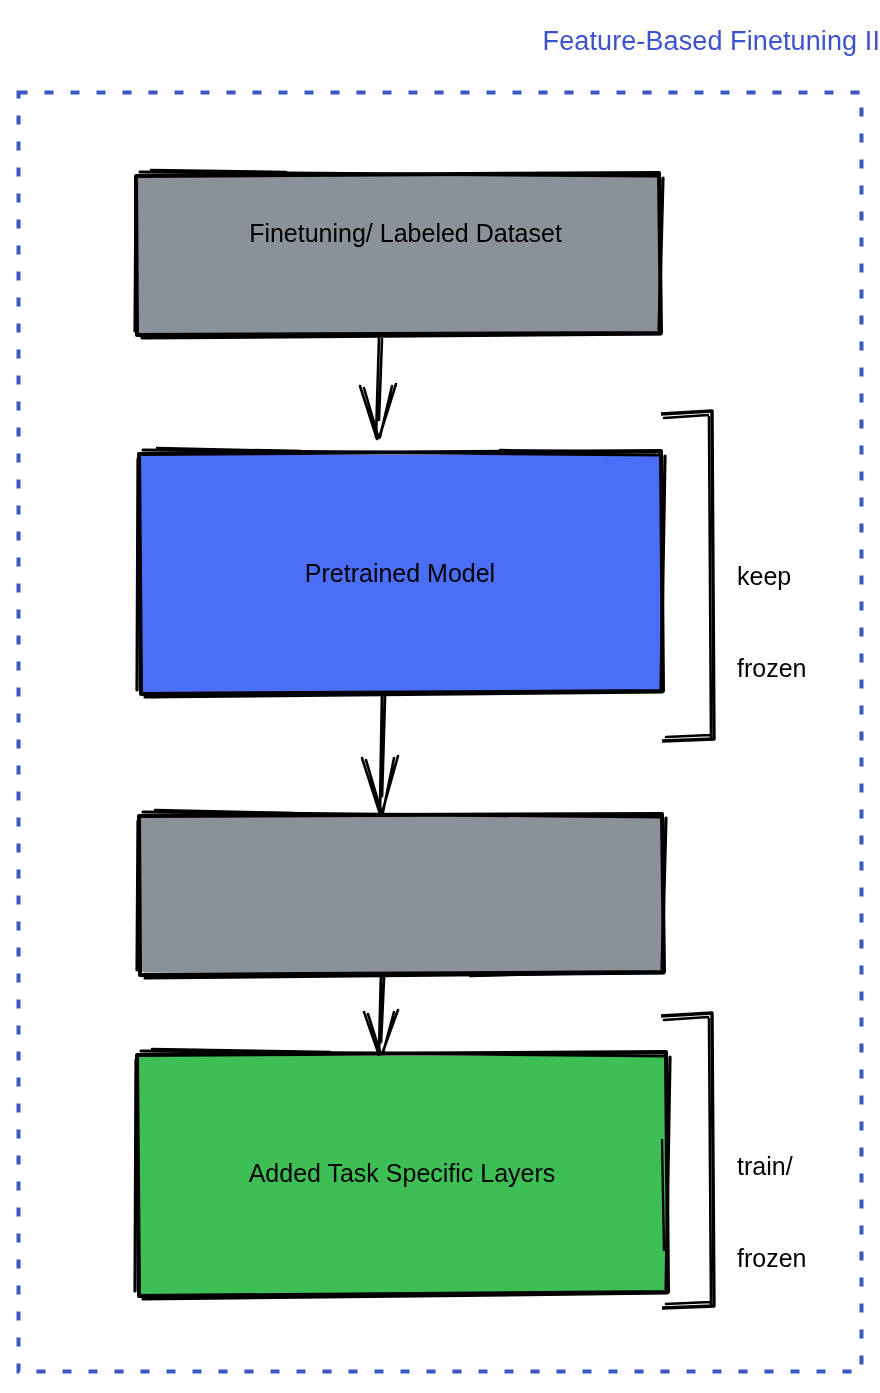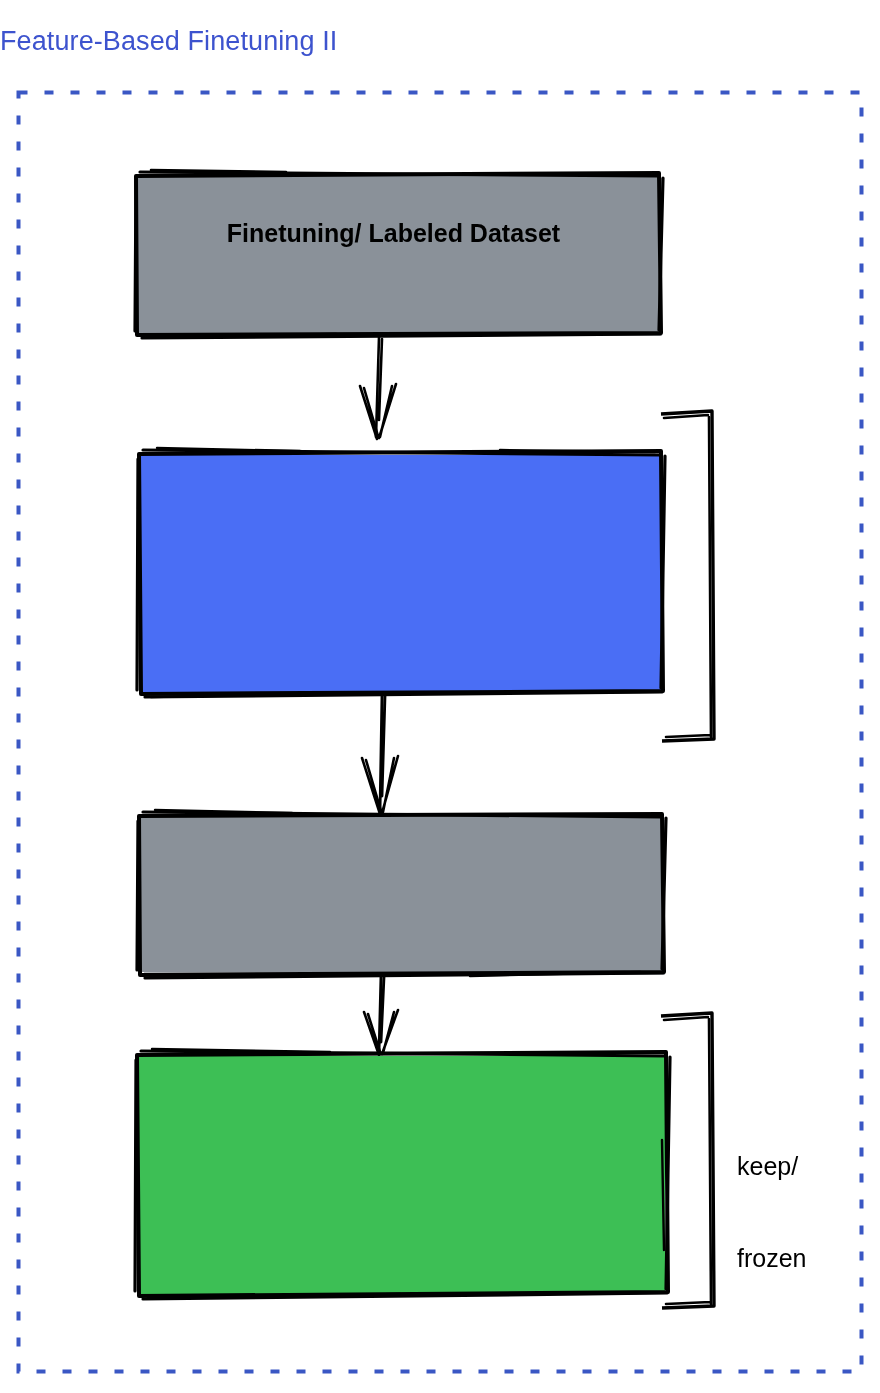--- a/index.html
+++ b/index.html
@@ -25,36 +25,36 @@
   }
   .txt {
     position: absolute;
     color: #000000;
     white-space: pre;
     line-height: 1.18;
   }
   #page-title {
     left: 0; top: 26px;
     width: 880px;
-    text-align: left;
+    text-align: right;
     color: #3d53ce;
     font-size: 27px;
     font-weight: 400;
     letter-spacing: 0.1px;
   }
   .node-label {
     font-size: 25px;
     text-align: center;
   }
   .bracket-label {
     font-size: 25px;
     text-align: left;
     line-height: 1.22;
   }
-  #label-box-dataset  { left: 135px; top: 219px; width: 517px; font-weight: bold; }
+  #label-box-dataset  { left: 147px; top: 219px; width: 517px; }
   #label-box-pretrained { left: 138px; top: 559px; width: 524px; }
   #label-box-embeddings { left: 138px; top: 879px; width: 527px; }
   #label-box-tasklayers { left: 135px; top: 1159px; width: 534px; }
   #label-keep-frozen  { left: 737px; top: 500px; width: 130px; }
   #label-train-update { left: 737px; top: 1090px; width: 130px; }
 </style>
 </head>
 <body>
 
 <div id="diagram-root">
@@ -118,22 +118,28 @@
       <path d="M661,1016 L712,1013 L714,1306 L662,1308" fill="none" stroke="#000000" stroke-width="3.4" stroke-linejoin="round"></path>
       <path d="M664,1020 L708,1017 M709,1019 L711,1304 M666,1304 L710,1302" fill="none" stroke="#000000" stroke-width="2.6" stroke-linecap="round"></path>
     </g>
 
   </svg>
 
   <div class="txt" id="page-title">Feature-Based Finetuning II</div>
 
   <div class="txt node-label" id="label-box-dataset">Finetuning/ Labeled Dataset</div>
 
+  <div class="txt node-label" id="label-box-pretrained">Pretrained Model</div>
 
 
+  <div class="txt node-label" id="label-box-tasklayers">Added Task Specific Layers</div>
 
+  <div class="txt bracket-label" id="label-keep-frozen">
+    <div>keep</div>
+    <div>frozen</div>
+  </div>
 
   <div class="txt bracket-label" id="label-train-update">
-    <div>keep/</div>
+    <div>train/</div>
     <div>frozen</div>
   </div>
 
 </div>
 
 </body></html>

